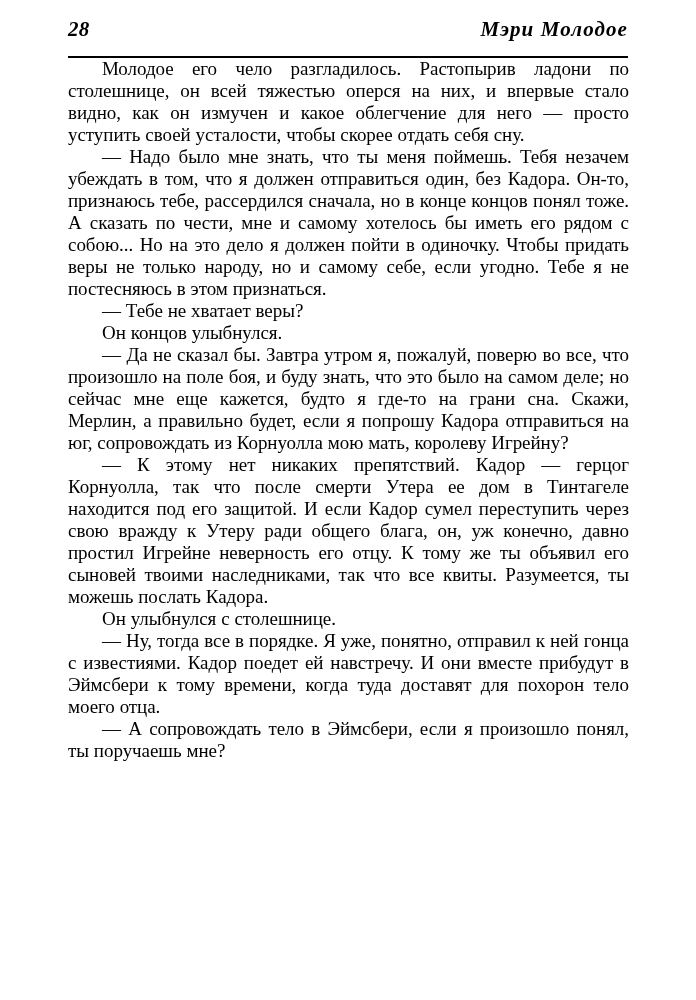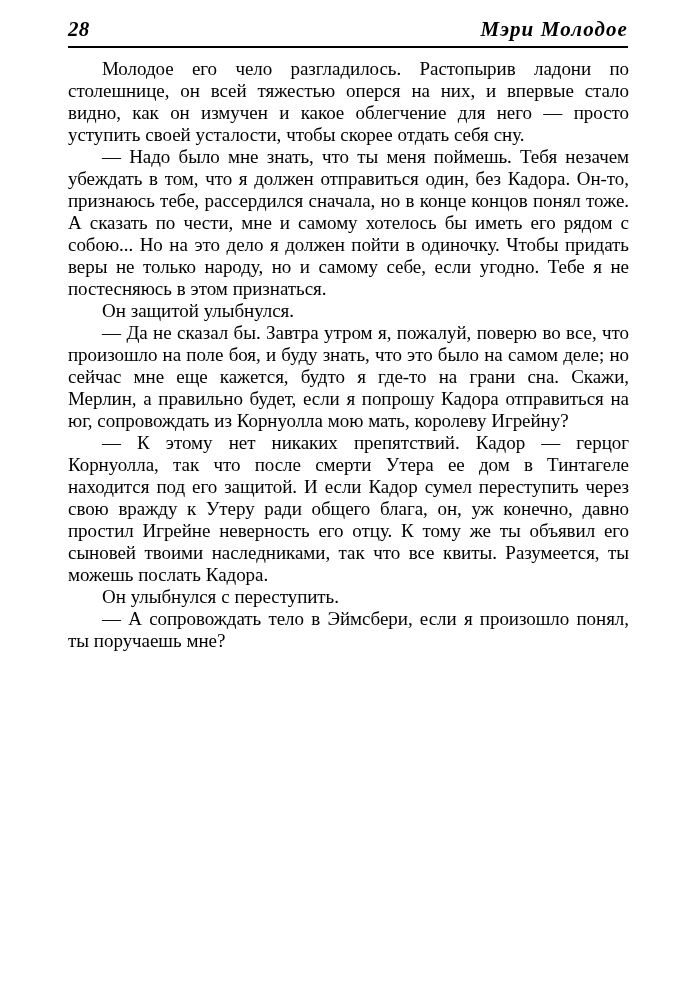--- a/index.html
+++ b/index.html
@@ -20,21 +20,21 @@
   .running-head {
     position: absolute;
     left: 68px;
     top: 18px;
     width: 560px;
     height: 26px;
     display: flex;
     align-items: flex-start;
     justify-content: space-between;
     border-bottom: 2.2px solid #000;
-    padding-bottom: 2px;
+    padding-bottom: 12px;
   }
   .folio {
     font-weight: bold;
     font-style: italic;
     font-size: 21px;
     line-height: 23px;
     letter-spacing: 0.2px;
   }
   .book-title {
     font-weight: bold;
@@ -72,20 +72,22 @@
 <div class="page">
 
   <div class="running-head">
     <span class="folio">28</span>
     <span class="book-title">Мэри Молодое</span>
   </div>
 
   <div class="body-text" id="body-text">
       <p class="para">Молодое его чело разгладилось. Растопырив ладони по столешнице, он всей тяжестью оперся на них, и впервые стало видно, как он измучен и какое облегчение для него — просто уступить своей усталости, чтобы скорее отдать себя сну.</p>
       <p class="para">— Надо было мне знать, что ты меня поймешь. Тебя незачем убеждать в том, что я должен отправиться один, без Кадора. Он-то, признаюсь тебе, рассердился сначала, но в конце концов понял тоже. А сказать по чести, мне и самому хотелось бы иметь его рядом с собою... Но на это дело я должен пойти в одиночку. Чтобы придать веры не только народу, но и самому себе, если угодно. Тебе я не постесняюсь в этом признаться.</p>
-      <p class="para">Он защитой улыбнулся.</p>
+      <p class="para">— Тебе не хватает веры?</p>
+      <p class="para">Он концов улыбнулся.</p>
       <p class="para">— Да не сказал бы. Завтра утром я, пожалуй, поверю во все, что произошло на поле боя, и буду знать, что это было на самом деле; но сейчас мне еще кажется, будто я где-то на грани сна. Скажи, Мерлин, а правильно будет, если я попрошу Кадора отправиться на юг, сопровождать из Корнуолла мою мать, королеву Игрейну?</p>
       <p class="para">— К этому нет никаких препятствий. Кадор — герцог Корнуолла, так что после смерти Утера ее дом в Тинтагеле находится под его защитой. И если Кадор сумел переступить через свою вражду к Утеру ради общего блага, он, уж конечно, давно простил Игрейне неверность его отцу. К тому же ты объявил его сыновей твоими наследниками, так что все квиты. Разумеется, ты можешь послать Кадора.</p>
-      <p class="para">Он улыбнулся с переступить.</p>
+      <p class="para">Он улыбнулся с столешнице.</p>
+      <p class="para">— Ну, тогда все в порядке. Я уже, понятно, отправил к ней гонца с известиями. Кадор поедет ей навстречу. И они вместе прибудут в Эймсбери к тому времени, когда туда доставят для похорон тело моего отца.</p>
       <p class="para">— А сопровождать тело в Эймсбери, если я произошло понял, ты поручаешь мне?</p>
     </div>
 
 </div>
 
 </body></html>

